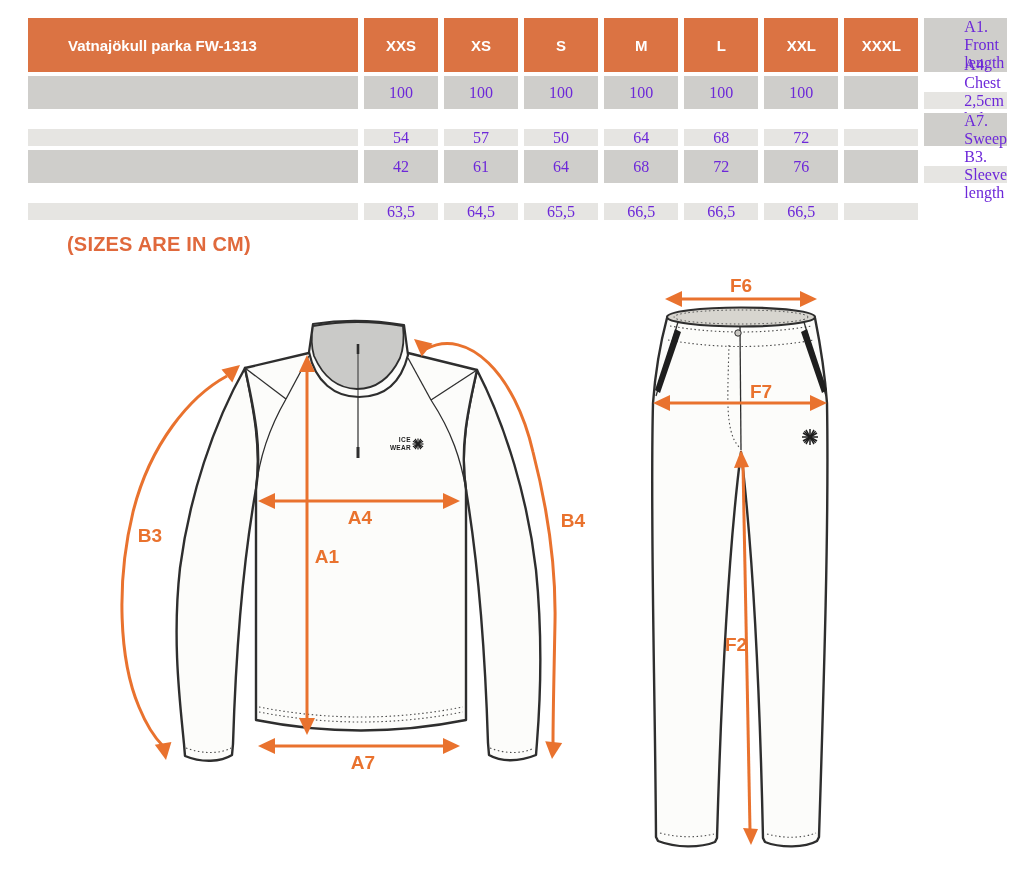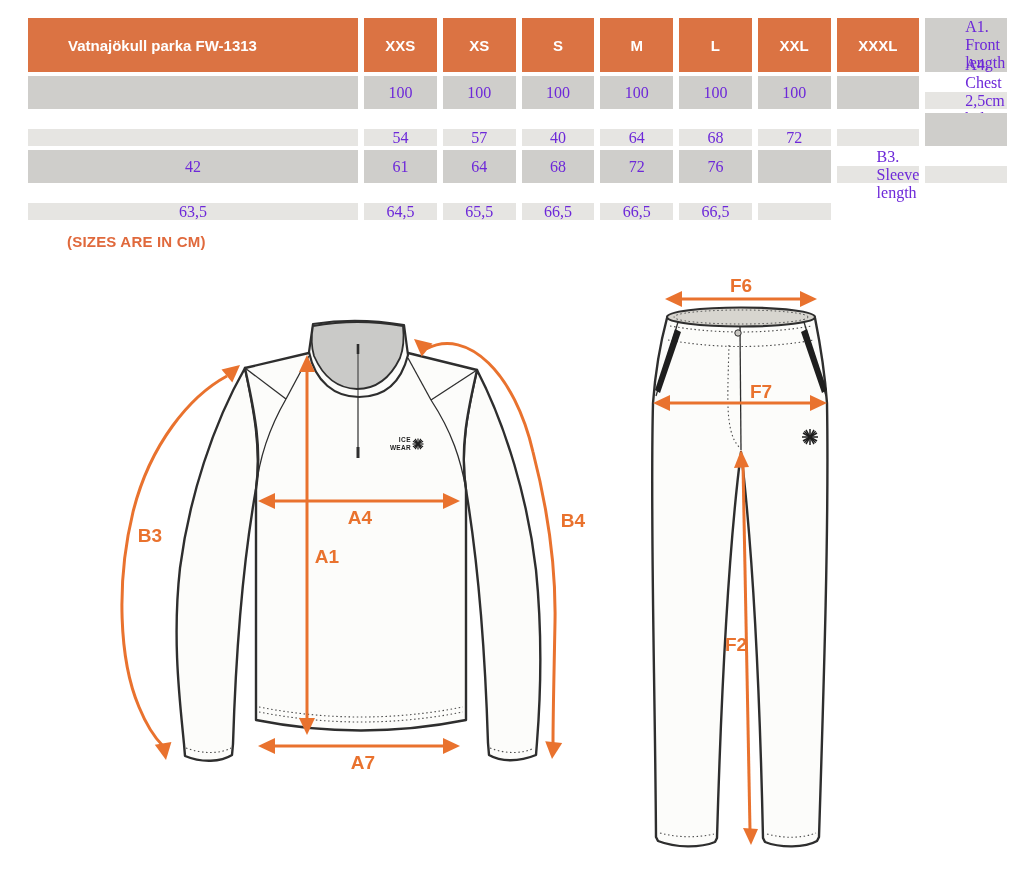--- a/index.html
+++ b/index.html
@@ -12,21 +12,21 @@
   .th{background:#DB7343;color:#ffffff;font-weight:bold;font-size:15px;
       display:flex;align-items:center;justify-content:center;}
   .th-label{justify-content:flex-start;padding-left:40px;}
   .td{font-family:"Liberation Serif",serif;font-size:16px;color:#6d28d9;
       display:flex;align-items:center;justify-content:center;}
   .td-label{justify-content:flex-start;padding-left:40px;}
   .r-dark{background:#CFCECB;}
   .r-light{background:#E6E5E2;margin-top:16px;}
   
   .sizes-note{position:absolute;left:67px;top:233px;color:#E0693C;
-      font-size:15px;font-weight:bold;letter-spacing:.2px;}
+      font-size:20px;font-weight:bold;letter-spacing:.2px;}
   
   .diagram-svg{position:absolute;left:0;top:260px;}
   .m-label{font-family:"Liberation Sans",sans-serif;font-size:19px;font-weight:bold;
       fill:#E9722E;}
   .outline{fill:#FCFCFA;stroke:#2E2E2E;stroke-width:2.4;stroke-linejoin:round;}
   .seam{fill:none;stroke:#2E2E2E;stroke-width:1.3;}
   .stitch{fill:none;stroke:#4a4a4a;stroke-width:1.1;stroke-dasharray:1.5,2.6;}
   .arrow{stroke:#E9722E;stroke-width:3;fill:none;}
   .ahead{fill:#E9722E;stroke:none;}
 </style>
@@ -52,26 +52,27 @@
     <div class="td r-dark">100</div>
     <div class="td r-dark">100</div>
     <div class="td r-dark">100</div>
     <div class="td r-dark">100</div>
     <div class="td r-dark"></div>
 
     <div class="td td-label r-light">A4. Chest 2,5cm below armpit</div>
     <div class="td r-light"></div>
     <div class="td r-light">54</div>
     <div class="td r-light">57</div>
-    <div class="td r-light">40</div>
+    <div class="td r-light">50</div>
     <div class="td r-light">64</div>
     <div class="td r-light">68</div>
     <div class="td r-light">72</div>
     <div class="td r-light"></div>
 
+    <div class="td td-label r-dark">A7. Sweep</div>
     <div class="td r-dark"></div>
     <div class="td r-dark">42</div>
     <div class="td r-dark">61</div>
     <div class="td r-dark">64</div>
     <div class="td r-dark">68</div>
     <div class="td r-dark">72</div>
     <div class="td r-dark">76</div>
     <div class="td r-dark"></div>
 
     <div class="td td-label r-light">B3. Sleeve length</div>

